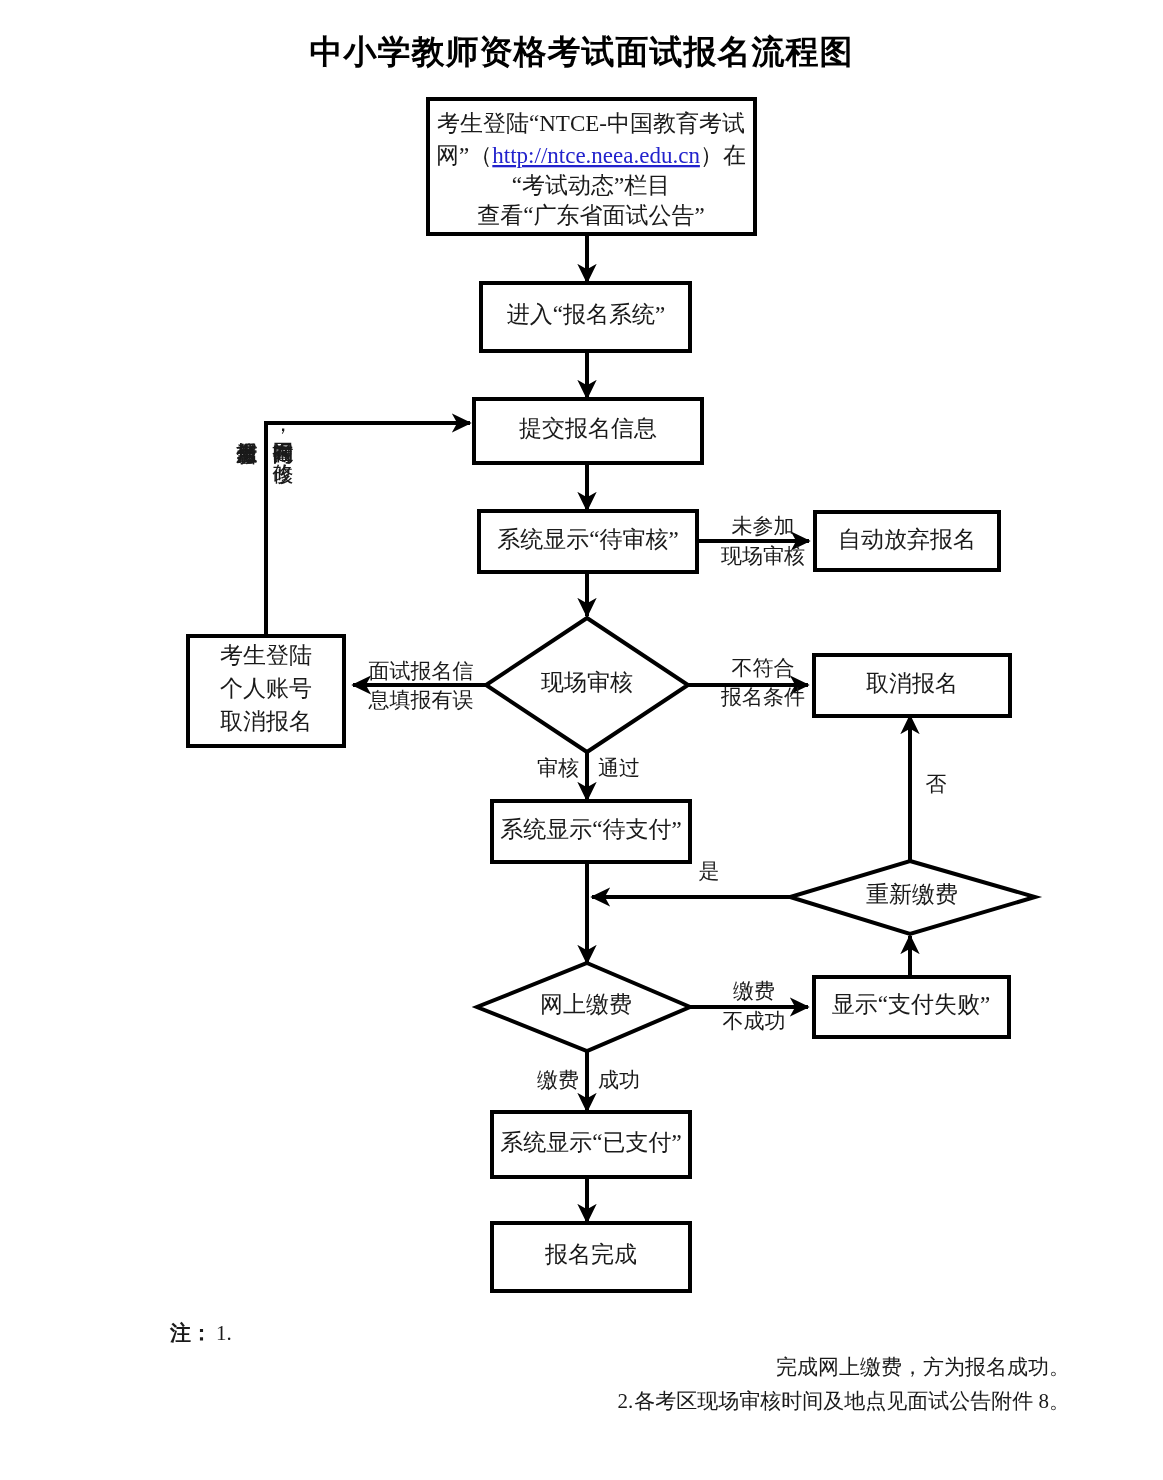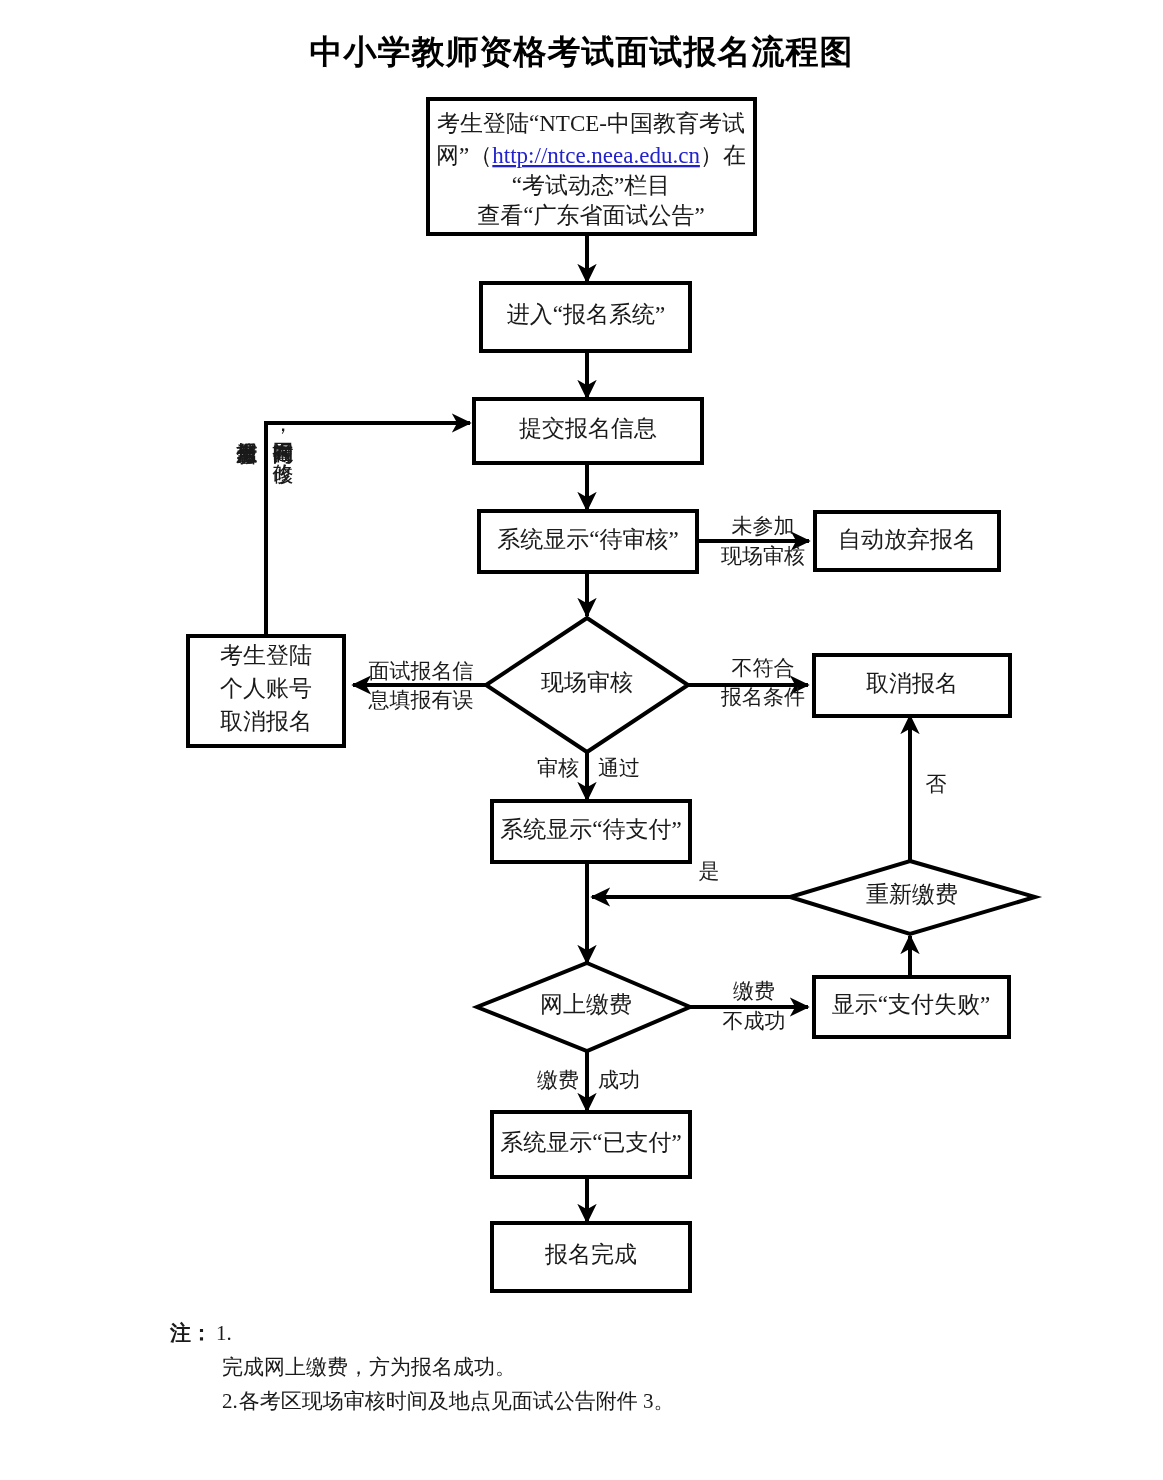--- a/index.html
+++ b/index.html
@@ -89,20 +89,21 @@
     font-weight: bold;
     white-space: nowrap;
     margin-right: 4px;
   }
   .notes .note-num {
     white-space: nowrap;
     margin-right: 1px;
   }
   .notes .note-indent {
     padding-left: 52px;
+    justify-content: flex-end;
   }
   .notes .note-body { }
   .vlabel {
     position: absolute;
     font-size: 21px;
     line-height: 1.0;
     letter-spacing: 0px;
     color: #1a1a1a;
     writing-mode: vertical-rl;
     text-orientation: upright;
@@ -234,17 +235,17 @@
   <div class="notes">
     <div class="note-row">
       <span class="note-label">注：</span>
       <span class="note-num">1.</span>
     </div>
     <div class="note-row note-indent">
       <span class="note-body">完成网上缴费，方为报名成功。</span>
     </div>
     <div class="note-row note-indent">
       <span class="note-num">2.</span>
-      <span class="note-body">各考区现场审核时间及地点见面试公告附件 3。</span>
+      <span class="note-body">各考区现场审核时间及地点见面试公告附件 8。</span>
     </div>
   </div>
 
 </div>
 
 </body></html>

